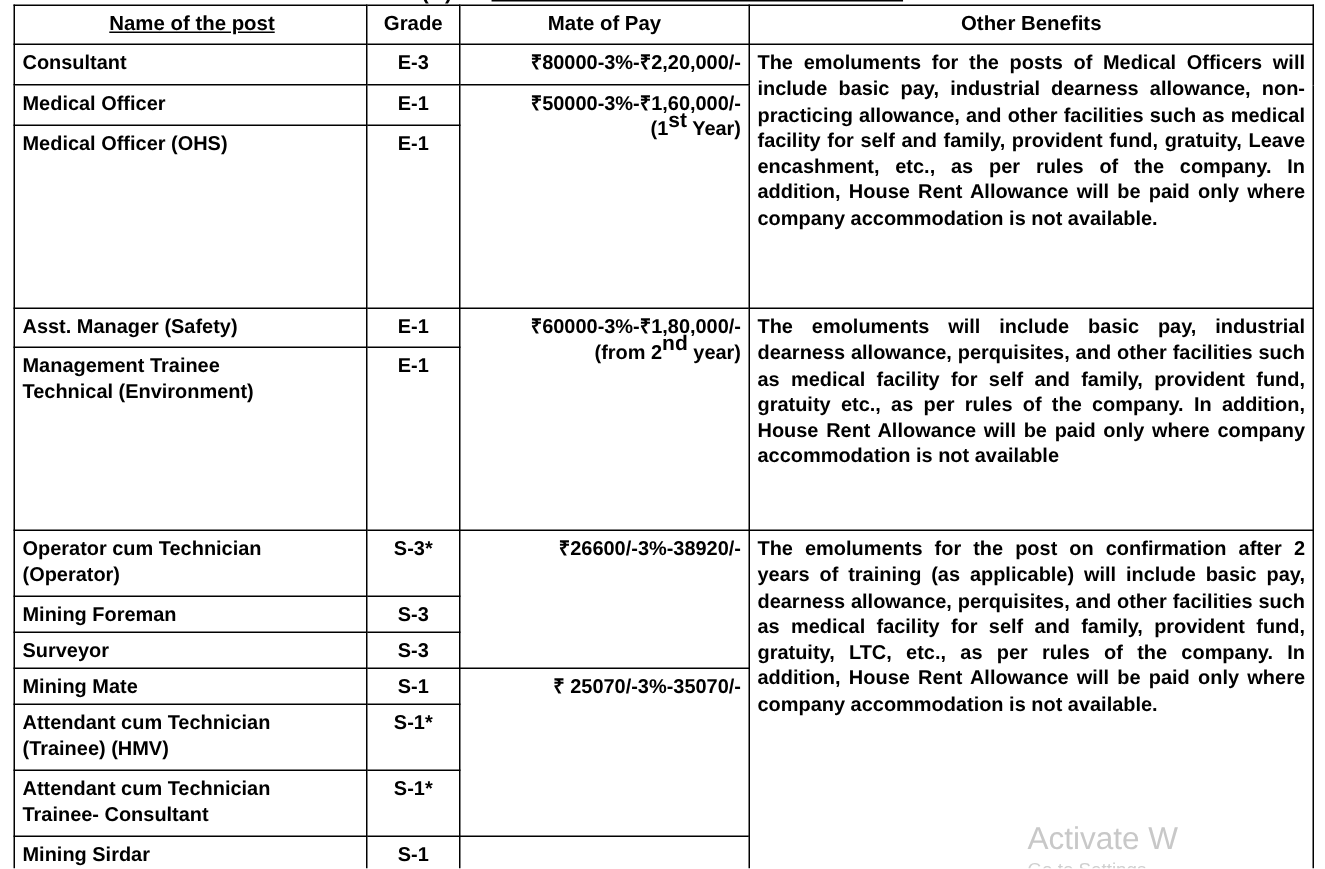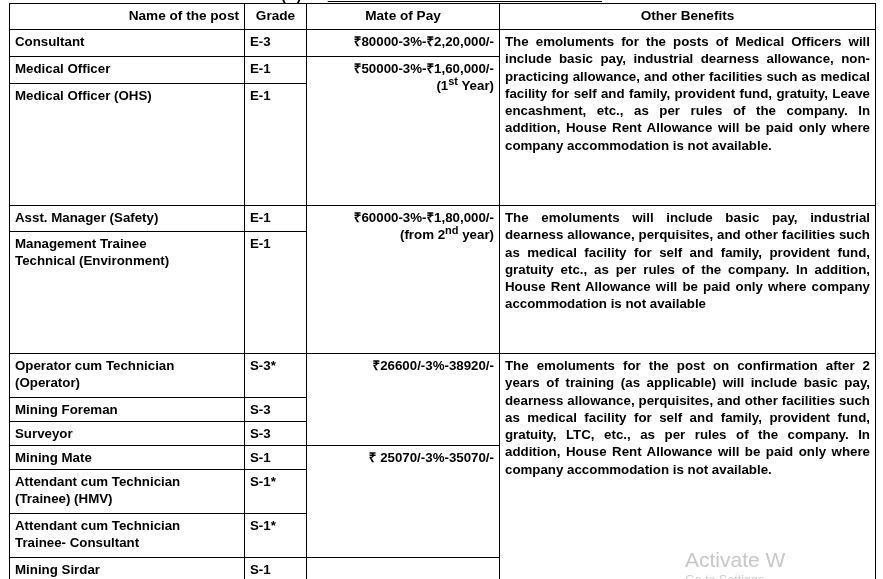--- a/index.html
+++ b/index.html
@@ -64,32 +64,32 @@
 
   
   tr.hdr th {
     font-weight: bold;
     text-align: center;
     font-size: 13.6px;
     padding-top: 3px;
     padding-bottom: 3px;
     height: 19px;
   }
-  tr.hdr th.post-h { text-align: right; padding-left: 7px; }
+  tr.hdr th.post-h { text-align: center; padding-left: 7px; text-decoration: underline; }
 
   td.post   { text-align: left; padding-left: 7px; }
-  td.grade  { }
+  td.grade  { text-align: center; }
   td.scale  { text-align: right; padding-left: 6px; }
   td.ben    { text-align: justify; text-justify: inter-word; padding: 4px 7px 3px 8px; line-height: 1.34; }
 
   .scale-mid  { padding-top: 112px; }
   .scale-mid2 { padding-top: 8px; }
   .scale-low2 { padding-top: 72px; }
 
-  sup { font-size: 11px; vertical-align: super; line-height: 0; }
+  sup { font-size: 14px; vertical-align: super; line-height: 0; }
 
   
   .watermark {
     position: absolute;
     right: -12px;
     bottom: -9px;
     width: 210px;
     text-align: left;
     color: #c8c8c8;
     font-size: 21px;

